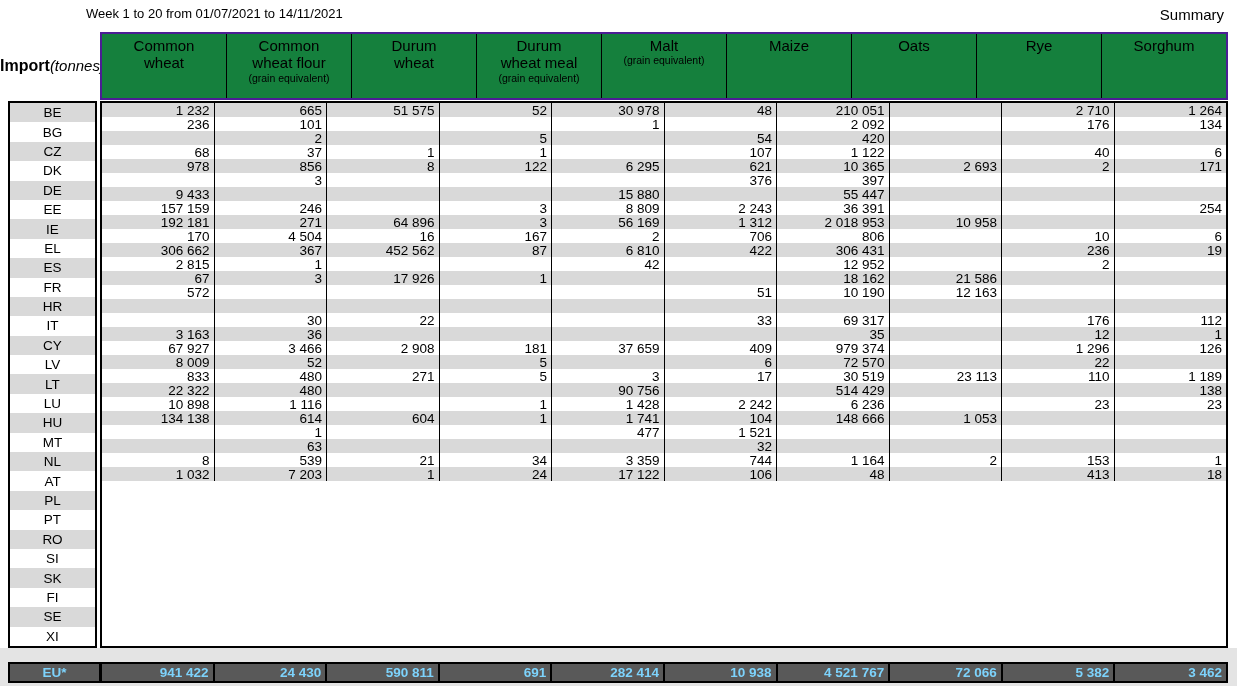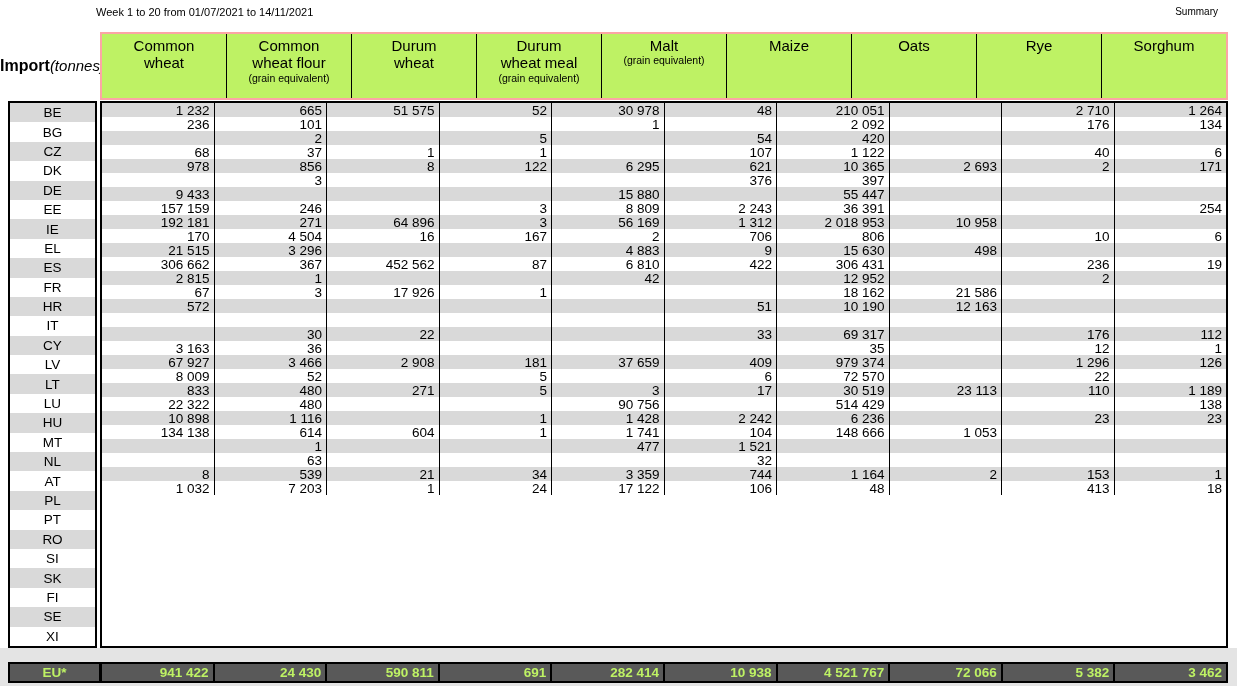--- a/index.html
+++ b/index.html
@@ -5,35 +5,35 @@
   * { box-sizing: border-box; margin: 0; padding: 0; }
   html, body { width: 1237px; height: 686px; }
   body {
     background: #ffffff;
     font-family: "Liberation Sans", sans-serif;
     color: #000;
     position: relative;
     overflow: hidden;
   }
   .topbar { position: absolute; top: 6px; left: 0; width: 1237px; height: 22px; }
-  .page-title { position: absolute; left: 96px; top: 0; font-size: 11px; }
-  .summary-link { position: absolute; right: 19px; top: 0; font-size: 10px; cursor: pointer; margin-left: 6px; }
+  .page-title { position: absolute; left: 86px; top: 0; font-size: 13px; }
+  .summary-link { position: absolute; right: 13px; top: 0; font-size: 15px; cursor: pointer; margin-left: 6px; }
 
   .tablewrap { position: absolute; left: 8px; top: 32px; width: 1220px; }
 
   
   .hrow { display: flex; height: 68px; margin-bottom: 1px; }
   .corner {
     width: 89px; flex: none; background: #fff;
     display: flex; flex-direction: row; align-items: center; justify-content: center;
   }
   .corner-title { font-weight: bold; font-size: 16px; line-height: 1.1; }
   .corner-sub { font-style: italic; font-size: 15px; line-height: 1.2; }
   .hgap { width: 3px; flex: none; }
-  .hblock { flex: 1; border: 2px solid #fca5a5; background: #bef264; display: flex; }
+  .hblock { flex: 1; border: 2px solid #4c1d95; background: #15803d; display: flex; }
   .hcell {
     flex: 1; text-align: center; padding-top: 3px;
     display: flex; flex-direction: column; align-items: center;
   }
   .hcell + .hcell { border-left: 1px solid #000; }
   .hlabel { font-size: 15px; line-height: 1.15; white-space: pre-line; }
   .hsub { font-size: 10.5px; line-height: 1.2; }
 
   
   .brow { display: flex; }
@@ -50,21 +50,21 @@
   .dcell {
     flex: 1; display: flex; align-items: center; justify-content: flex-end;
     padding-right: 4px; font-size: 13.5px; overflow: hidden;
   }
   .dcell + .dcell { border-left: 1px solid #000; }
 
   
   .band { position: absolute; left: 0; top: 648px; width: 1237px; height: 38px; background: #e4e4e4; }
   .footer {
     position: absolute; left: 8px; top: 662px; width: 1220px; height: 21px;
-    background: #595959; border: 2px solid #000; display: flex; color: #bef264; font-weight: bold;
+    background: #595959; border: 2px solid #000; display: flex; color: #7dd3fc; font-weight: bold;
   }
   .fcell-label {
     width: 89px; flex: none; display: flex; align-items: center; justify-content: center;
     font-size: 13.5px;
   }
   .fcell {
     flex: 1; display: flex; align-items: center; justify-content: flex-end;
     padding-right: 4px; font-size: 13.5px;
   }
   .fcell.first { border-left: 3px solid #000; }
@@ -269,32 +269,20 @@
           <div class="dcell">16</div>
           <div class="dcell">167</div>
           <div class="dcell">2</div>
           <div class="dcell">706</div>
           <div class="dcell">806</div>
           <div class="dcell"></div>
           <div class="dcell">10</div>
           <div class="dcell">6</div>
         </div>
         <div class="drow">
-          <div class="dcell">21 515</div>
-          <div class="dcell">3 296</div>
-          <div class="dcell"></div>
-          <div class="dcell"></div>
-          <div class="dcell">4 883</div>
-          <div class="dcell">9</div>
-          <div class="dcell">15 630</div>
-          <div class="dcell">498</div>
-          <div class="dcell"></div>
-          <div class="dcell"></div>
-        </div>
-        <div class="drow">
           <div class="dcell">306 662</div>
           <div class="dcell">367</div>
           <div class="dcell">452 562</div>
           <div class="dcell">87</div>
           <div class="dcell">6 810</div>
           <div class="dcell">422</div>
           <div class="dcell">306 431</div>
           <div class="dcell"></div>
           <div class="dcell">236</div>
           <div class="dcell">19</div>

